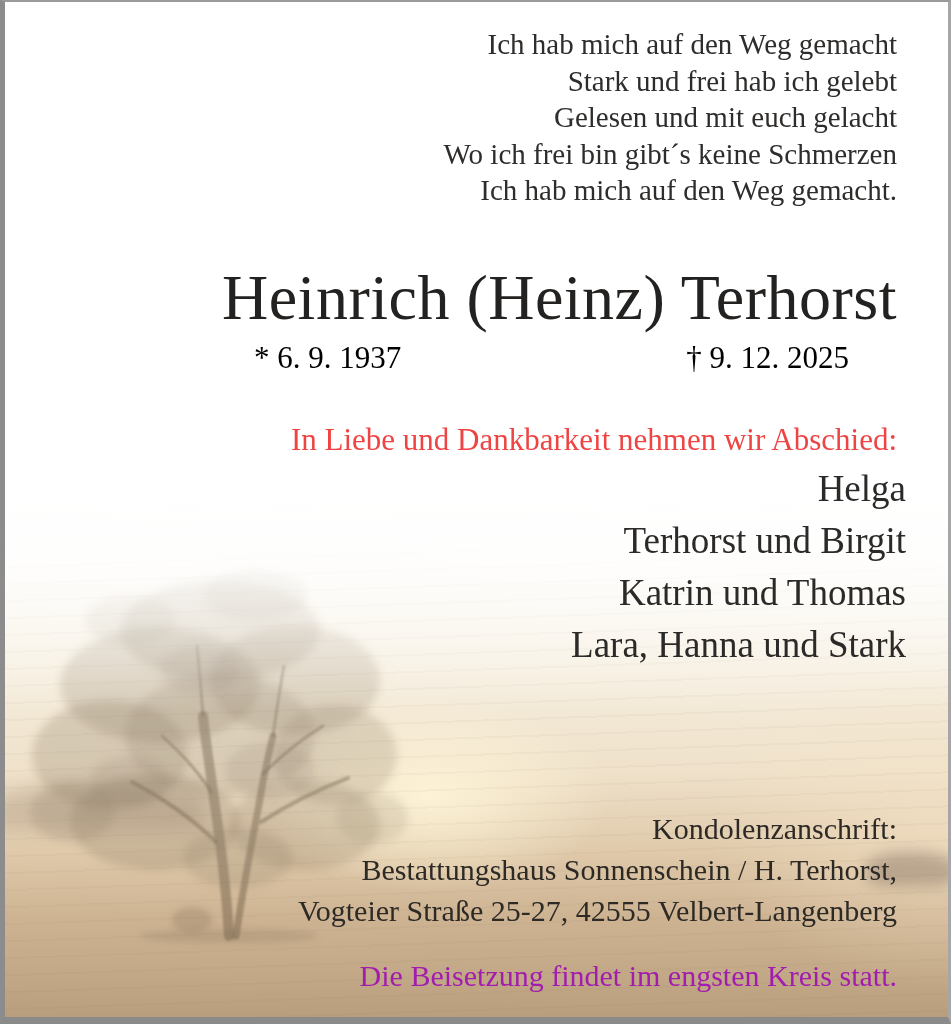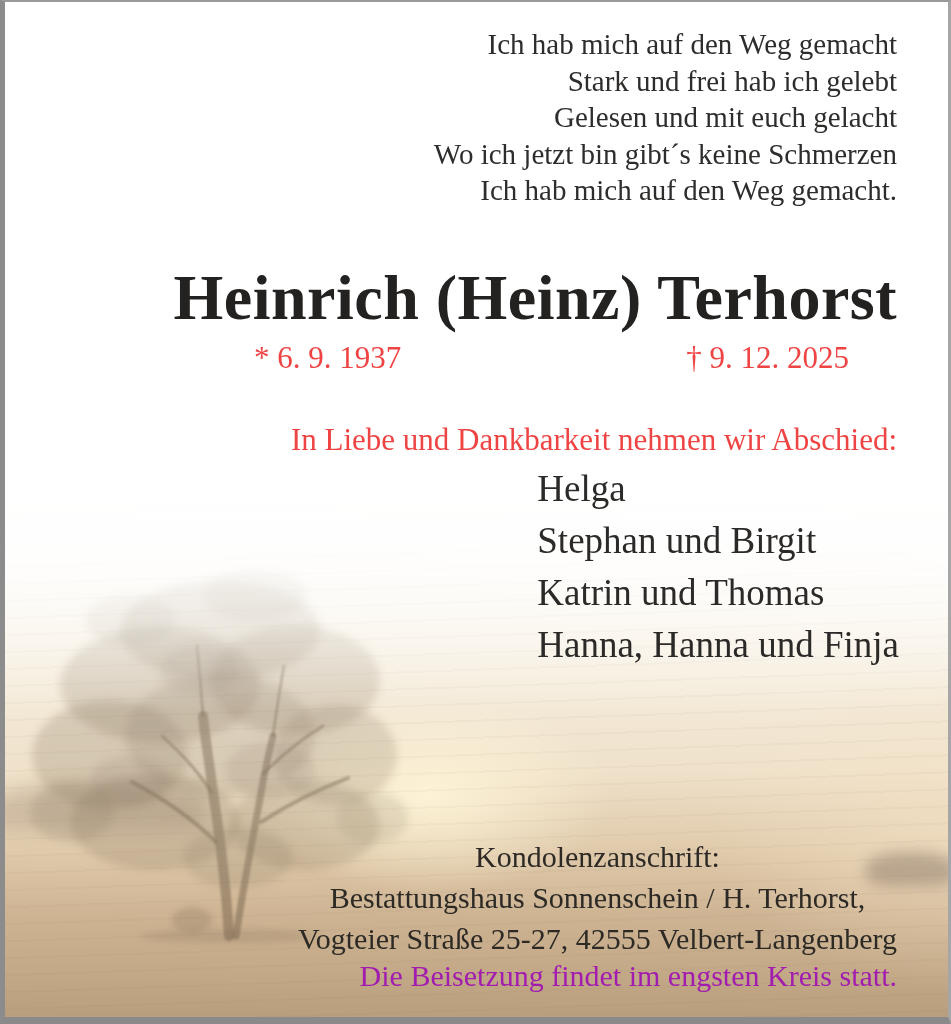--- a/index.html
+++ b/index.html
@@ -85,56 +85,56 @@
     top: 24px; right: 51px;
     text-align: right;
     font-size: 29px;
     line-height: 36.6px;
     color: #2f2d2b;
   }
 
   .name {
     top: 261px; right: 51px;
     font-size: 64px;
-    font-weight: bold;
+    font-weight: normal;
     line-height: 1.1;
     letter-spacing: 0.5px;
     color: #242220;
     white-space: nowrap;
   }
 
   .dates {
     top: 338px; left: 213px; right: 51px;
     display: flex;
     justify-content: space-between;
     padding: 0 48px 0 36px;
     font-size: 31px;
-    color: #ef4444;
+    color: #000000;
   }
 
   .intro {
     top: 420px; right: 51px;
     font-size: 31px;
     white-space: nowrap;
   }
 
   .mourners {
-    top: 461px; right: 49px;
+    top: 461px; right: 42px;
+    text-align: right;
     font-size: 37px;
     line-height: 52px;
     color: #2c2a28;
   }
 
   .condolence {
     top: 806px; right: 51px;
-    text-align: center;
+    text-align: right;
     font-size: 30px;
     line-height: 41px;
     color: #2d2a26;
-    margin-top: 28px;
   }
 
   .burial {
     top: 957px; right: 51px;
     font-size: 30px;
     color: #a21caf;
     white-space: nowrap;
   }
 </style>
 </head>
@@ -194,36 +194,36 @@
       <ellipse cx="120" cy="230" rx="40" ry="24" fill-opacity="0.15"></ellipse>
     </g>
   </svg>
 
   <div class="mist"></div>
 
   <div class="txt poem">
     <div>Ich hab mich auf den Weg gemacht</div>
     <div>Stark und frei hab ich gelebt</div>
     <div>Gelesen und mit euch gelacht</div>
-    <div>Wo ich jetzt bin gibt´s keine Schmerzen</div>
+    <div>Wo ich frei bin gibt´s keine Schmerzen</div>
     <div>Ich hab mich auf den Weg gemacht.</div>
   </div>
 
   <h1 class="txt name">Heinrich (Heinz) Terhorst</h1>
   <div class="txt dates">
     <span>* 6. 9. 1937</span>
     <span>† 9. 12. 2025</span>
   </div>
 
   <div class="txt intro">In Liebe und Dankbarkeit nehmen wir Abschied:</div>
   <div class="txt mourners">
     <div>Helga</div>
-    <div>Stephan und Birgit</div>
+    <div>Terhorst und Birgit</div>
     <div>Katrin und Thomas</div>
-    <div>Hanna, Hanna und Finja</div>
+    <div>Lara, Hanna und Stark</div>
   </div>
 
   <div class="txt condolence">
     <div>Kondolenzanschrift:</div>
     <div>Bestattungshaus Sonnenschein / H. Terhorst,</div>
     <div>Vogteier Straße 25-27, 42555 Velbert-Langenberg</div>
   </div>
 
   <div class="txt burial">Die Beisetzung findet im engsten Kreis statt.</div>
 

